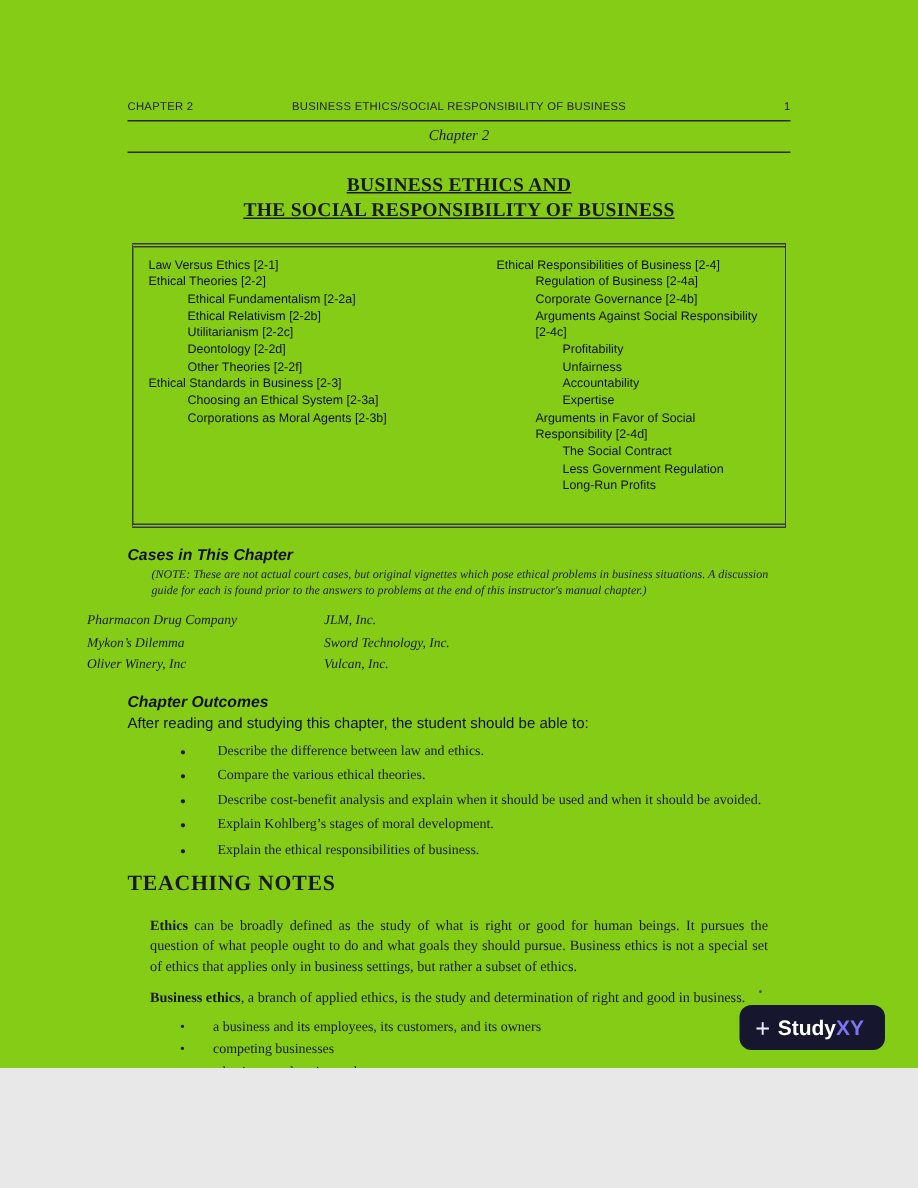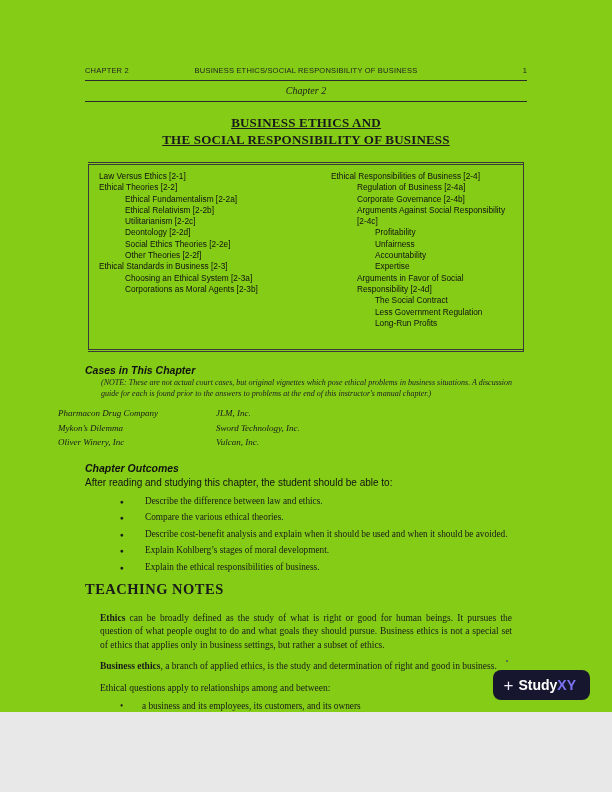--- a/index.html
+++ b/index.html
@@ -93,21 +93,20 @@
   </h1>
 
   <section class="outline-box">
     <div class="outline-col left">
       <div class="lvl0">Law Versus Ethics [2-1]</div>
       <div class="lvl0">Ethical Theories [2-2]</div>
       <div class="lvl1">Ethical Fundamentalism [2-2a]</div>
       <div class="lvl1">Ethical Relativism [2-2b]</div>
       <div class="lvl1">Utilitarianism [2-2c]</div>
       <div class="lvl1">Deontology [2-2d]</div>
-      <div class="lvl1">Social Ethics Theories [2-2e]</div>
       <div class="lvl1">Other Theories [2-2f]</div>
       <div class="lvl0">Ethical Standards in Business [2-3]</div>
       <div class="lvl1">Choosing an Ethical System [2-3a]</div>
       <div class="lvl1">Corporations as Moral Agents [2-3b]</div>
     </div>
     <div class="outline-col right">
       <div class="lvl0">Ethical Responsibilities of Business [2-4]</div>
       <div class="lvl1">Regulation of Business [2-4a]</div>
       <div class="lvl1">Corporate Governance [2-4b]</div>
       <div class="lvl1">Arguments Against Social Responsibility [2-4c]</div>
@@ -148,21 +147,20 @@
     <li>Explain Kohlberg’s stages of moral development.</li>
     <li>Explain the ethical responsibilities of business.</li>
   </ul>
 
   <h1 class="teaching-title">TEACHING NOTES</h1>
 
   <p class="teach-p"><b>Ethics</b><span> can be broadly defined as the study of what is right or good for human beings.  It pursues the question of what people ought to do and what goals they should pursue.  Business ethics is not a special set of ethics that applies only in business settings, but rather a subset of ethics.</span></p>
 
   <p class="teach-p tight"><b>Business ethics</b><span>, a branch of applied ethics, is the study and determination of right and good in business.</span></p>
 
-  <p class="teach-p tight">Ethical questions apply to relationships among and between:</p>
 
   <ul class="small-bullets">
     <li>a business and its employees, its customers, and its owners</li>
     <li>competing businesses</li>
     <li>a business and society at large</li>
   </ul>
 
   <div class="stray-dot"></div>
 
   <div class="brand-badge">

